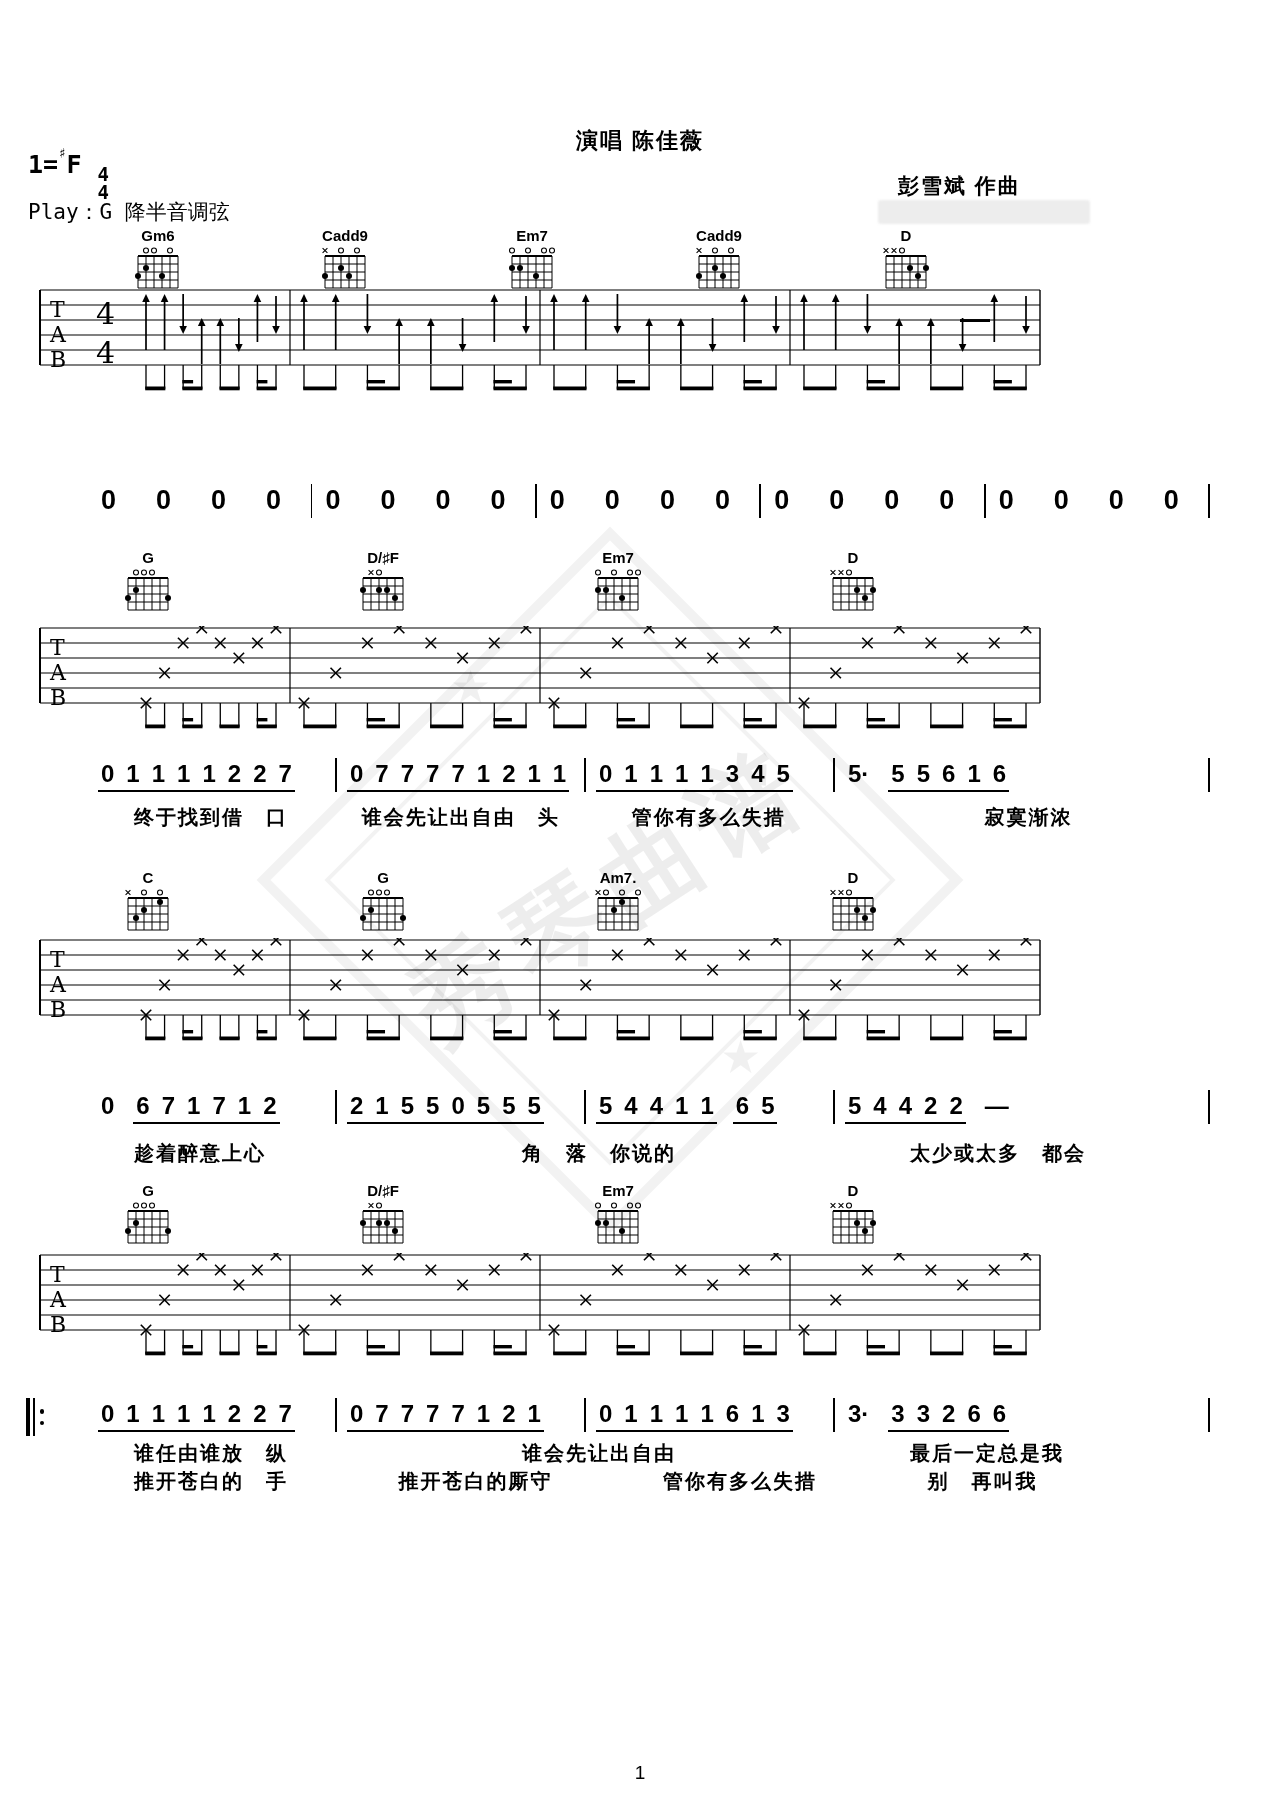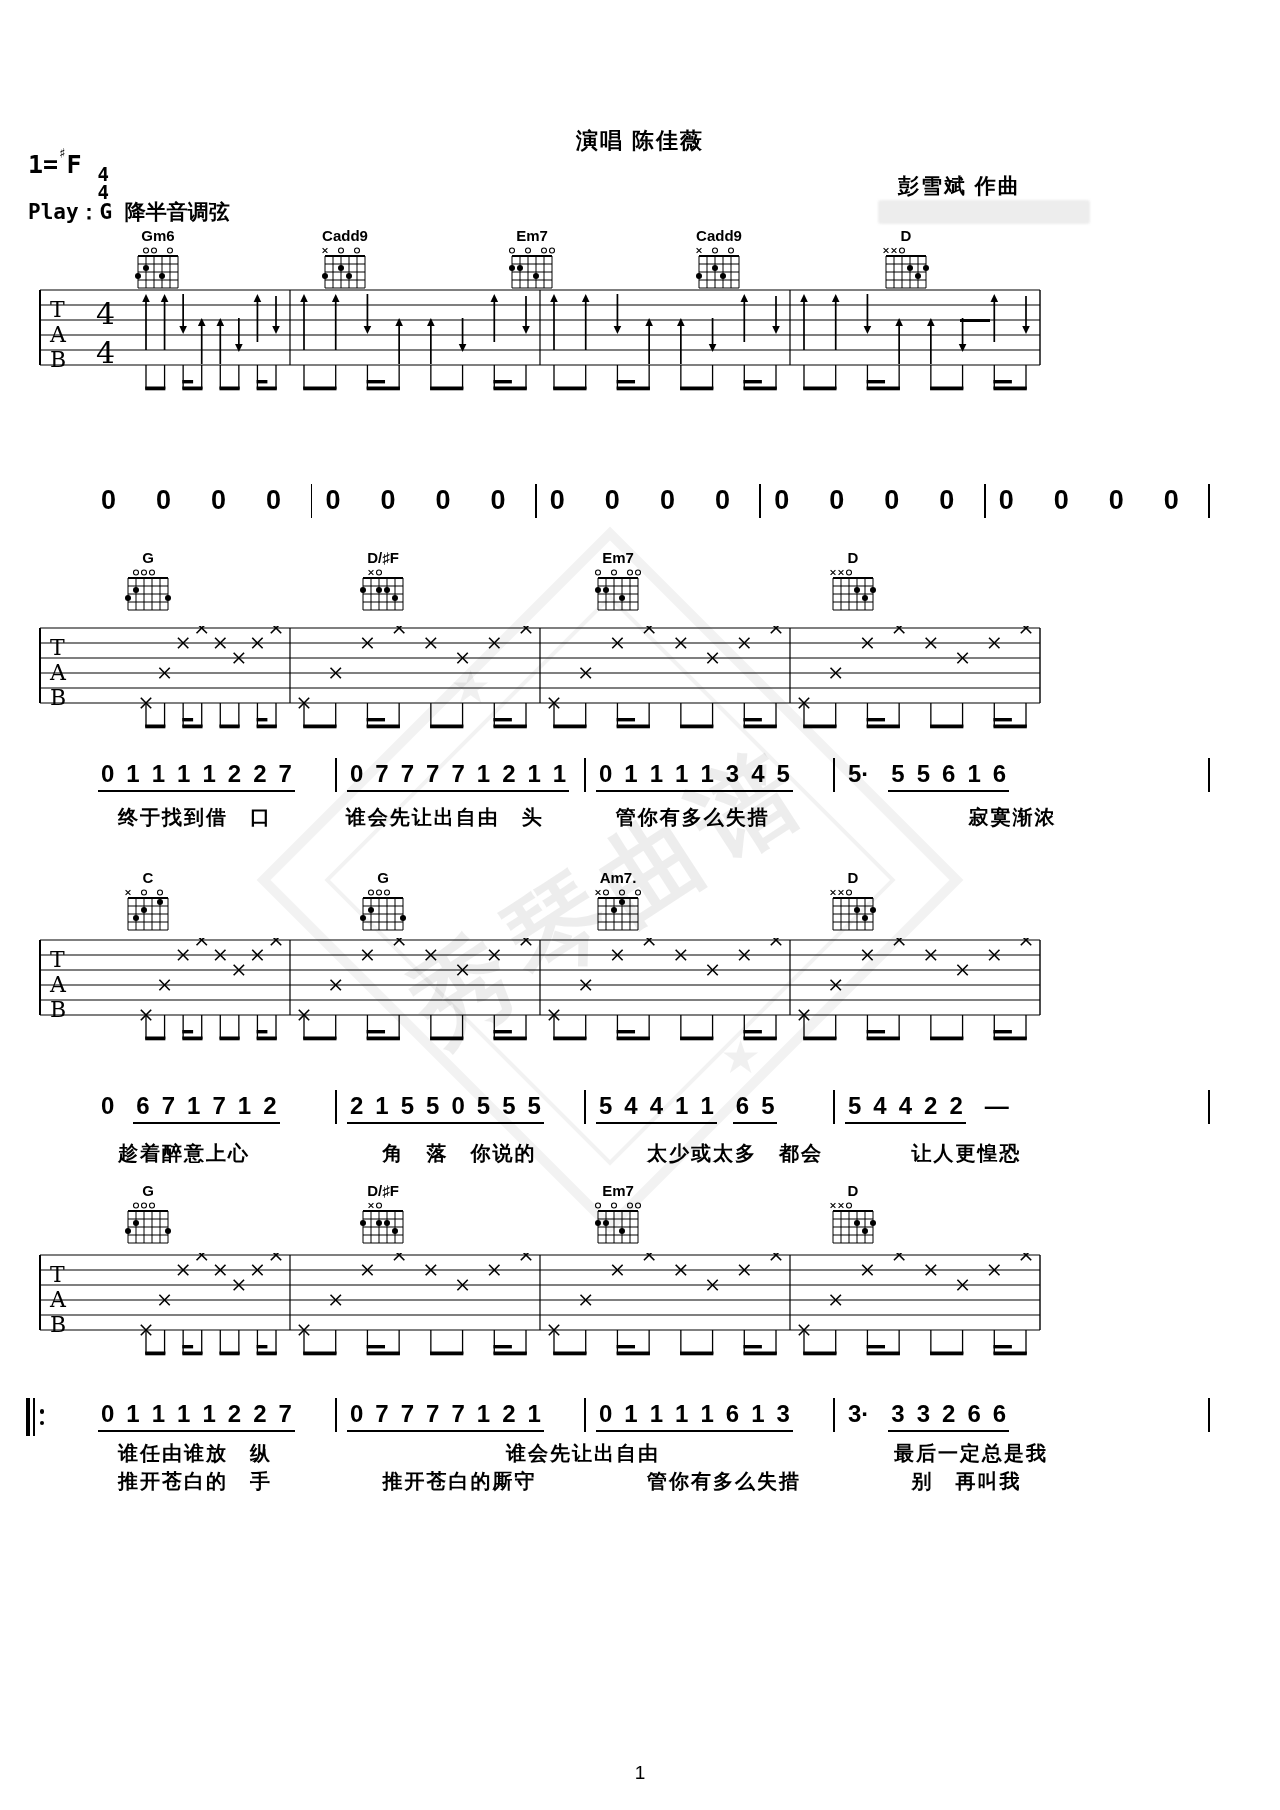--- a/index.html
+++ b/index.html
@@ -8,21 +8,21 @@
   
   .title{position:absolute;top:78px;left:0;width:100%;text-align:center;
          font-size:38px;font-weight:bold;letter-spacing:4px;}
   .subtitle{position:absolute;top:126px;left:0;width:100%;text-align:center;
             font-size:22px;font-weight:bold;letter-spacing:2px;}
   .keysig{position:absolute;top:150px;left:28px;font-size:25px;font-weight:bold;
           font-family:"DejaVu Sans Mono",monospace;}
   .keysig sup{font-size:14px;position:relative;top:-6px;}
   .ts{display:inline-flex;flex-direction:column;margin-left:16px;vertical-align:-8px;}
   .ts i{font-style:normal;font-size:19px;line-height:.95;font-weight:bold;text-align:center;}
-  .playline{position:absolute;top:198px;left:28px;font-size:21px;font-weight:bold;
+  .playline{position:absolute;top:198px;left:28px;font-size:21px;font-weight:normal;
             font-family:"DejaVu Sans Mono",monospace;}
   .composer{position:absolute;top:172px;left:898px;font-size:21px;font-weight:bold;letter-spacing:2px;}
   .smudge{position:absolute;top:200px;left:878px;width:212px;height:24px;background:#ededed;
           border-radius:3px;filter:blur(1px);}
   
   .watermark{position:absolute;left:330px;top:600px;width:560px;height:560px;pointer-events:none;}
   .wm-d{position:absolute;border:10px solid rgba(0,0,0,0.05);transform:rotate(45deg);}
   .d1{inset:30px;}
   .d2{inset:78px;border-width:4px;}
   .wm-text{position:absolute;left:-40px;top:230px;width:640px;text-align:center;
@@ -40,21 +40,21 @@
   
   .numrow{position:absolute;left:88px;width:1122px;display:flex;align-items:flex-end;}
   .ncell{display:flex;align-items:flex-end;gap:16px;padding:0 8px 0 10px;}
   .seg{display:flex;gap:12px;padding:0 3px 3px 3px;border-bottom:2.4px solid transparent;}
   .seg.u{border-bottom-color:#000;}
   .tok{font-weight:bold;font-size:24px;line-height:26px;}
   .sys-0 .tok{font-size:27px;}
   .sys-0 .seg{gap:40px;}
   .barline{width:1.8px;height:34px;background:#000;flex:0 0 auto;}
   
-  .lyrrow{position:absolute;left:88px;width:1122px;display:flex;gap:42px;}
+  .lyrrow{position:absolute;left:104px;width:1122px;display:flex;gap:42px;}
   .lcell{padding-left:30px;font-size:20px;letter-spacing:2px;white-space:pre;font-weight:bold;}
   .lyr-sys1 .lcell:nth-child(4){padding-left:155px;}
   
   .repeat{position:absolute;left:26px;display:flex;gap:3px;height:38px;align-items:stretch;}
   .rbar{width:3.5px;background:#000;}
   .rbar.thin{width:2px;}
   .rdots{display:flex;flex-direction:column;justify-content:center;gap:7px;padding-left:2px;}
   .rdots i{width:4.5px;height:4.5px;border-radius:50%;background:#000;}
   
   .pagenum{position:absolute;top:1762px;left:0;width:100%;text-align:center;font-size:19px;}
@@ -905,21 +905,20 @@
           <span class="seg">
             <span class="tok">—</span>
           </span>
         </div>
         <span class="barline"></span>
       </div>
       <div class="lyrrow lyr-sys2" style="top: 1140px;">
         <div class="lcell" style="flex: 1 1 0%;">趁着醉意上心</div>
         <div class="lcell" style="flex: 1 1 0%;">角　落　你说的</div>
         <div class="lcell" style="flex: 1 1 0%;">太少或太多　都会</div>
-        <div class="lcell" style="flex: 1.55 1 0%;">让人更惶恐</div>
       </div>
       <div class="chord" style="left: 121px; top: 1183px;"><div class="chord-label">G</div><svg width="54" height="46" viewBox="0 0 54 46">
           <line x1="7" y1="11" x2="7" y2="43" stroke="#000" stroke-width="1"></line>
           <circle cx="15" cy="5.5" r="2.5" fill="none" stroke="#000" stroke-width="1.1"></circle>
           <line x1="15" y1="11" x2="15" y2="43" stroke="#000" stroke-width="1"></line>
           <circle cx="23" cy="5.5" r="2.5" fill="none" stroke="#000" stroke-width="1.1"></circle>
           <line x1="23" y1="11" x2="23" y2="43" stroke="#000" stroke-width="1"></line>
           <circle cx="31" cy="5.5" r="2.5" fill="none" stroke="#000" stroke-width="1.1"></circle>
           <line x1="31" y1="11" x2="31" y2="43" stroke="#000" stroke-width="1"></line>
           <line x1="39" y1="11" x2="39" y2="43" stroke="#000" stroke-width="1"></line>

